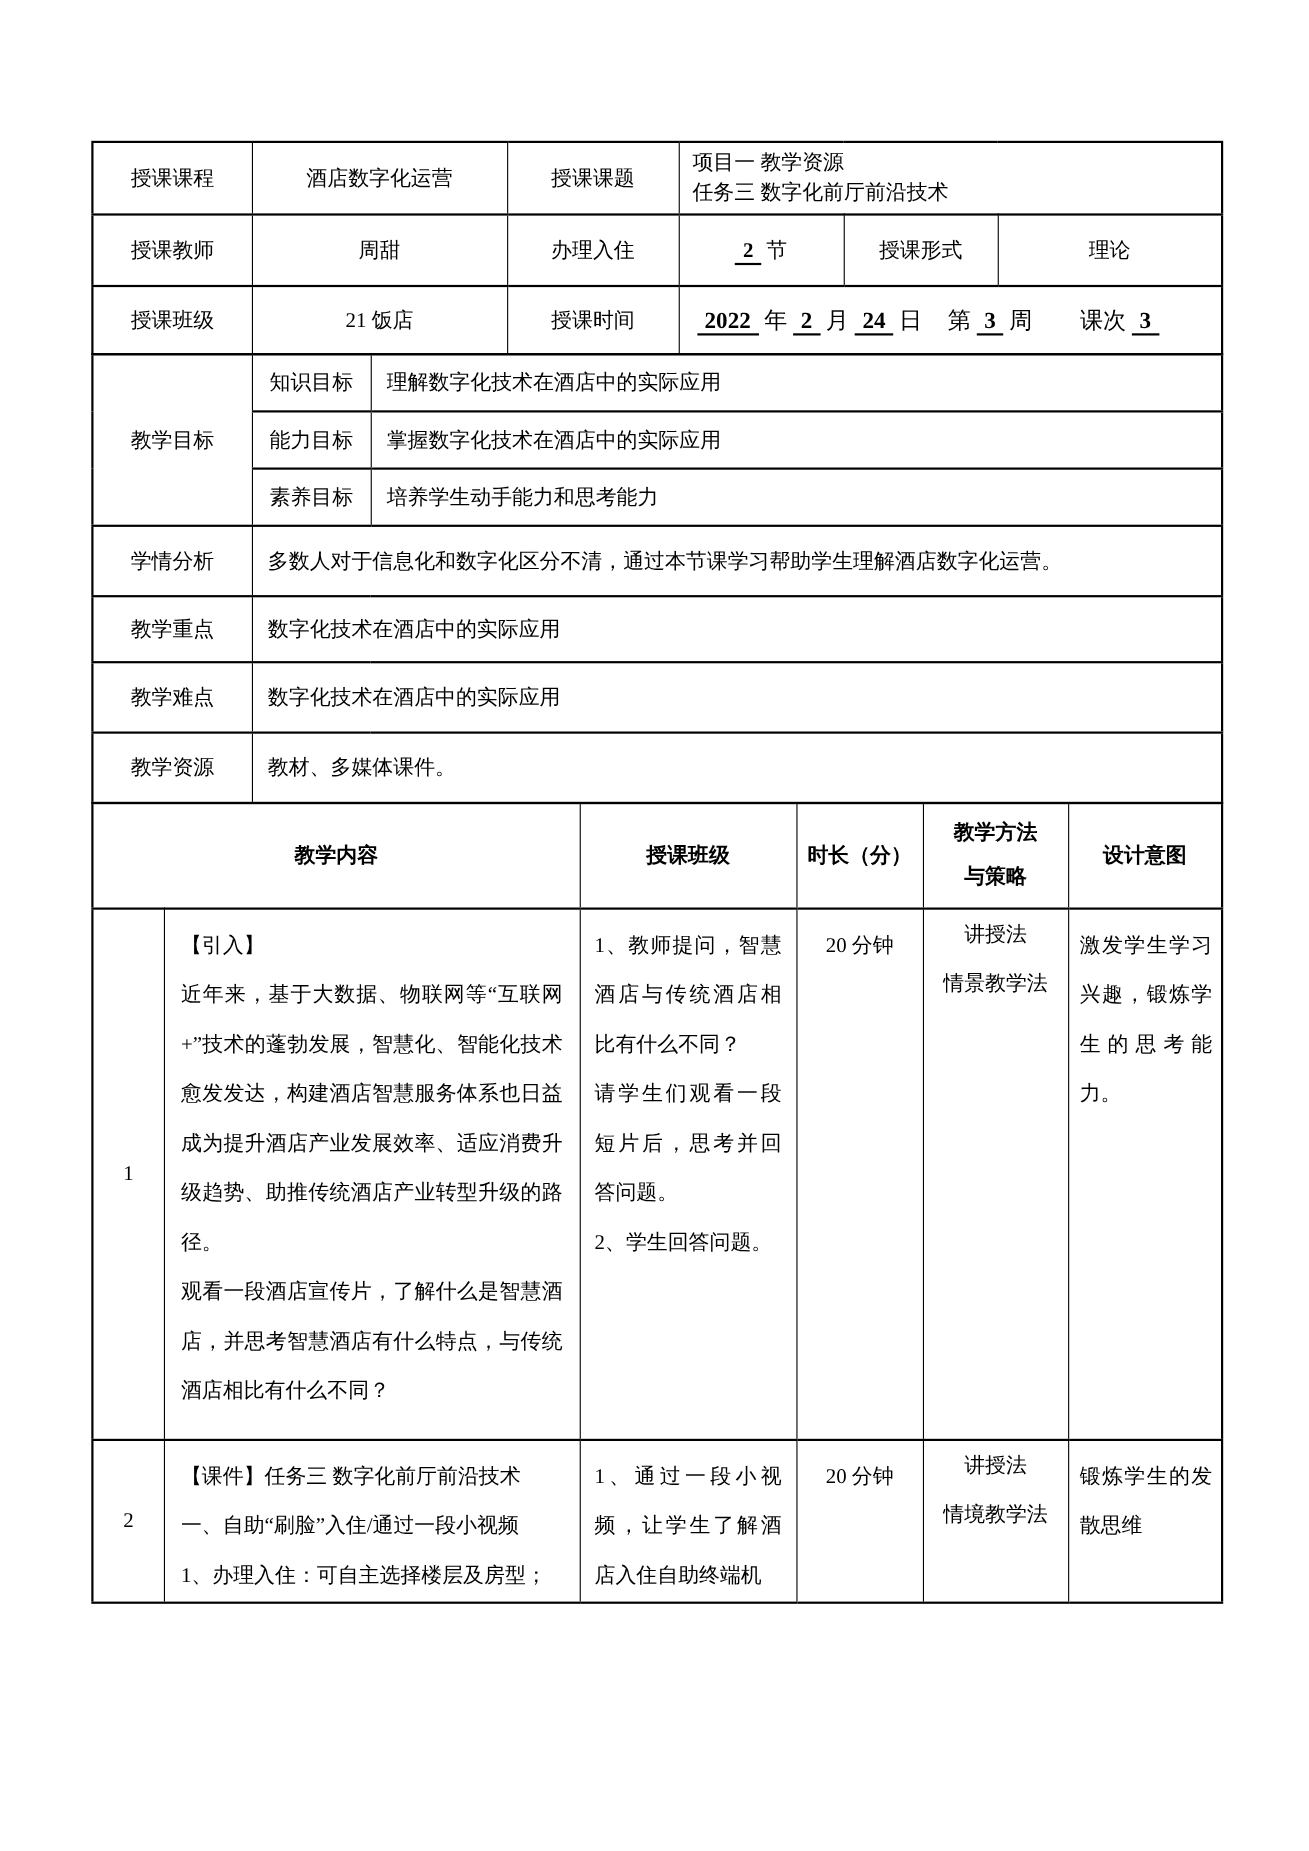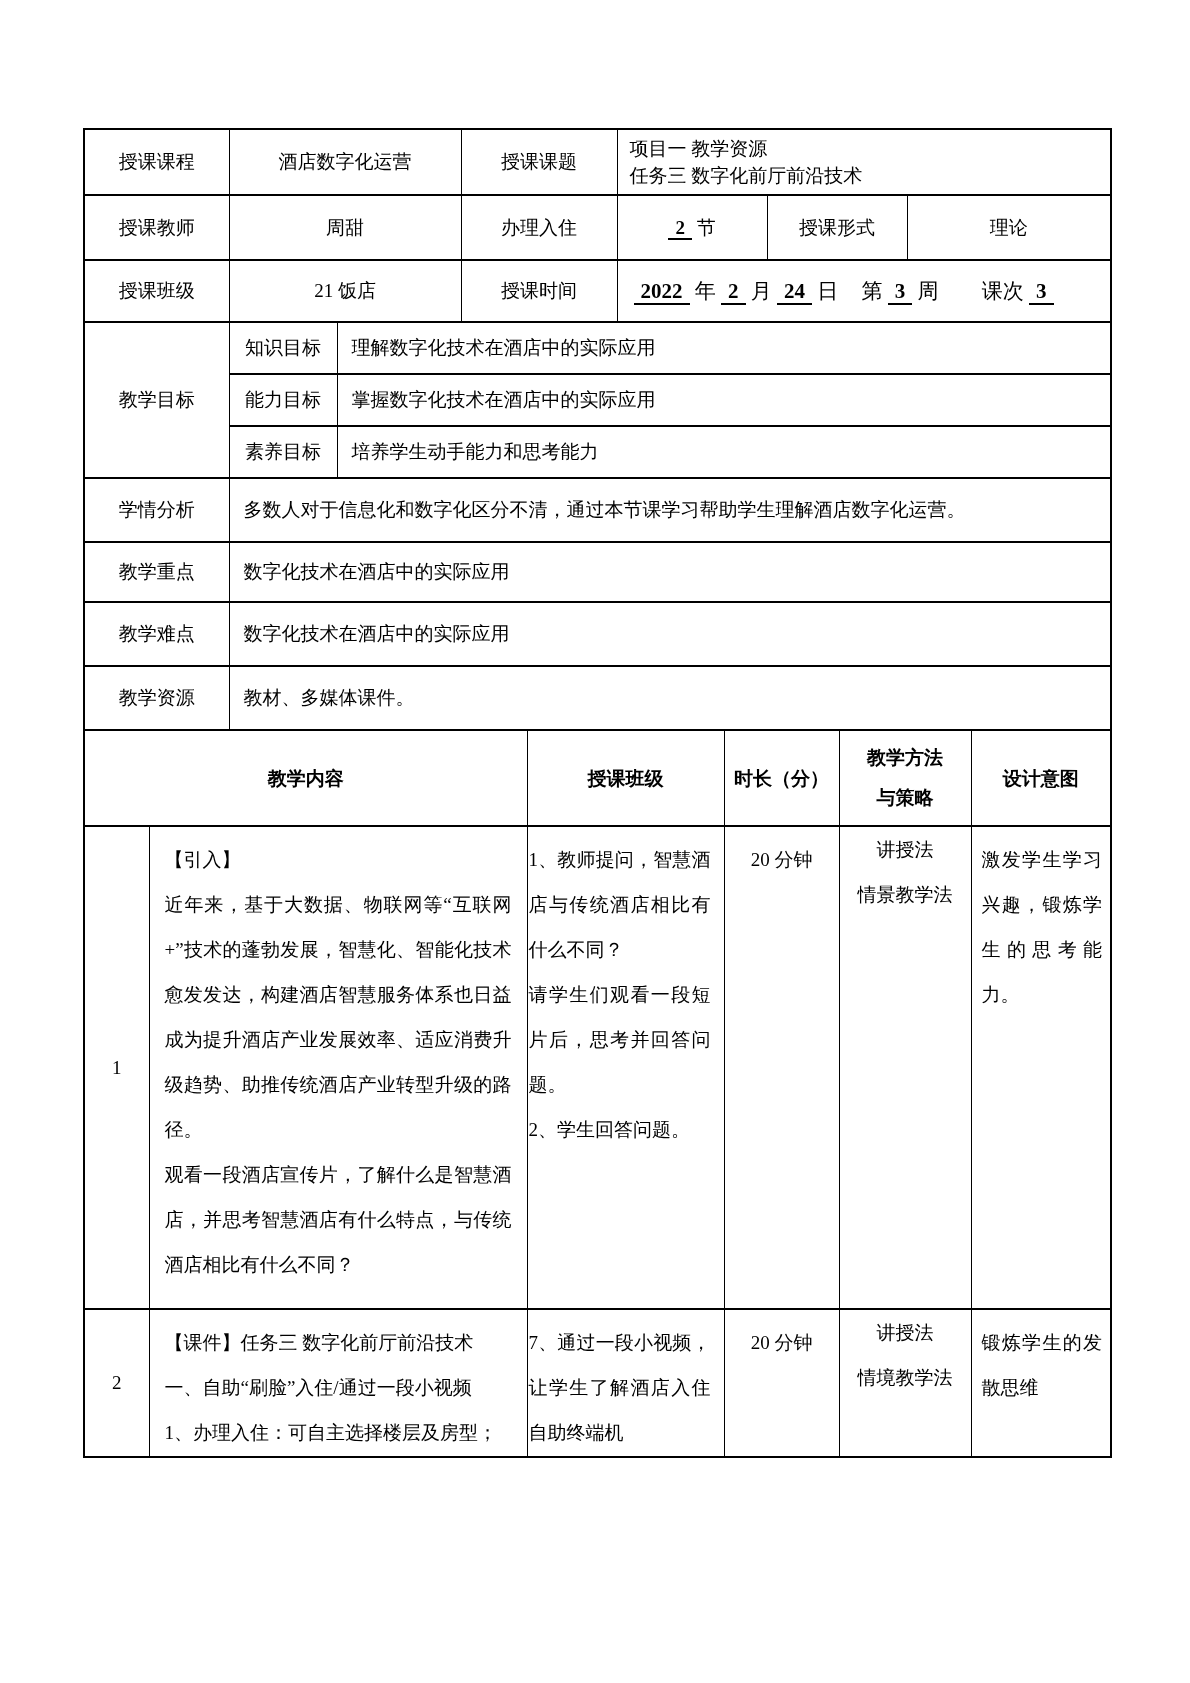--- a/index.html
+++ b/index.html
@@ -33,21 +33,21 @@
   .gap-l{margin-left:38px;}
   
   .leftpad{padding-left:14px;text-align:left;}
   
   .th{font-weight:bold;text-align:center;line-height:29px;}
   .th .stack{display:block;line-height:40px;}
   .vtop{vertical-align:top;}
   .cell-no{text-align:center;vertical-align:middle;}
   .cell-content{padding:10px 15px 0 15px;}
   .cell-content p{margin:0;line-height:45px;text-align:justify;}
-  .cell-activity{padding:10px 13px 0 1px;}
+  .cell-activity{padding:10px 13px 0 13px;}
   .cell-activity p{margin:0;line-height:45px;text-align:justify;}
   .cell-duration{text-align:center;padding-top:10px;line-height:45px;}
   .cell-method{text-align:center;}
   .cell-method div{line-height:45px;}
   .cell-intent{padding:10px 8px 0 10px;line-height:45px;text-align:justify;}
   
   .hA1 td{height:64px;} .hA2 td{height:63px;} .hA3 td{height:60px;}
   .hB td{height:50px;}
   .hS1 td{height:62px;} .hS2 td{height:58px;} .hS3 td{height:62px;margin-top:11px;} .hS4 td{height:62px;}
   .hH td{height:94px;}
@@ -192,21 +192,21 @@
     </tr>
 
     <tr class="hR2">
       <td class="cell-no">2</td>
       <td class="vtop cell-content">
         <p>【课件】任务三 数字化前厅前沿技术</p>
         <p>一、自助“刷脸”入住/通过一段小视频</p>
         <p>1、办理入住：可自主选择楼层及房型；</p>
       </td>
       <td class="vtop cell-activity">
-        <p>7、通过一段小视频，让学生了解酒店入住自助终端机</p>
+        <p>1、通过一段小视频，让学生了解酒店入住自助终端机</p>
       </td>
       <td class="vtop cell-duration">20 分钟</td>
       <td class="vtop cell-method">
         <div>讲授法</div>
         <div>情境教学法</div>
       </td>
       <td class="vtop cell-intent">锻炼学生的发散思维</td>
     </tr>
   </tbody>
     </table>

